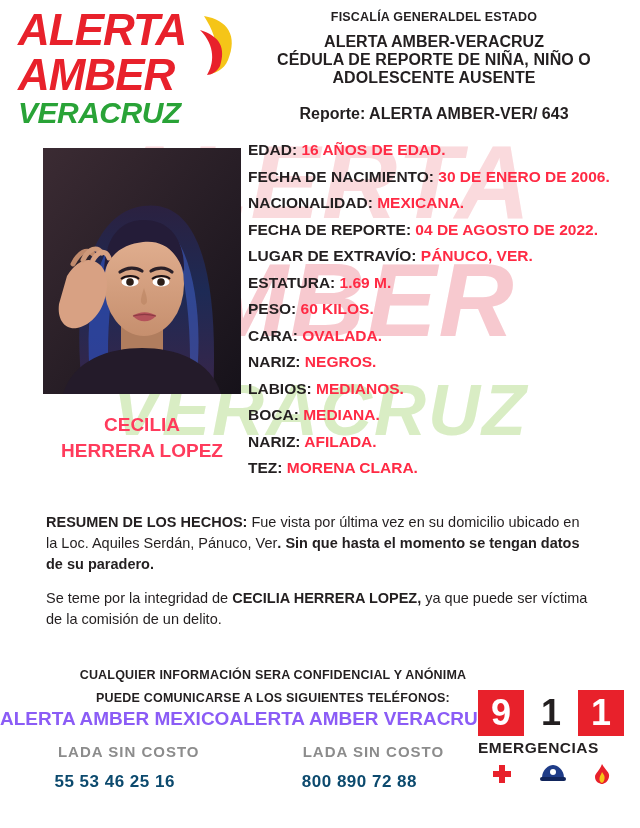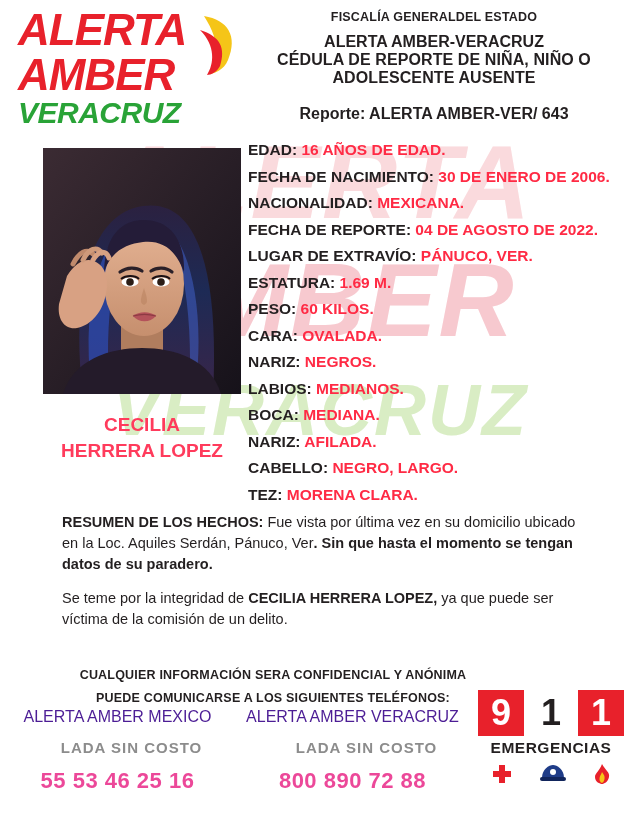--- a/index.html
+++ b/index.html
@@ -132,21 +132,21 @@
   .resumen {
     position: absolute;
     left: 46px; top: 512px;
     width: 548px;
     z-index: 3;
     font-size: 14.5px;
     color: #231f20;
     line-height: 1.45;
   }
   .resumen b { font-weight: bold; }
-  .resumen p { margin: 0 0 13px 16px; }
+  .resumen p { margin: 0 0 13px 0; }
 
   
   .footer {
     position: absolute;
     left: 0; top: 668px;
     width: 546px;
     z-index: 3;
   }
   .foot-1 {
     text-align: center;
@@ -162,31 +162,31 @@
     position: absolute;
     left: 0; top: 40px;
     width: 470px;
     display: flex;
   }
   .phone-col {
     flex: 1;
     text-align: center;
   }
   .phone-title {
-    font-size: 16px; font-weight: normal; color: #4c1d95;
+    font-size: 19px; font-weight: bold; color: #8b5cf6;
     white-space: nowrap;
   }
   .phone-lada {
     font-size: 15px; font-weight: bold; color: #8c8c8c;
     letter-spacing: 1px;
     margin-top: 13px;
     padding-left: 28px;
   }
   .phone-num {
-    font-size: 22px; font-weight: bold; color: #ec4899;
+    font-size: 17px; font-weight: bold; color: #0c4a6e;
     margin-top: 12px;
     letter-spacing: 0.5px;
   }
 
   
   .nine11 {
     position: absolute;
     left: 478px; top: 22px;
     width: 148px;
   }
@@ -197,21 +197,20 @@
     font-size: 36px; font-weight: bold;
     line-height: 1;
   }
   .cell-9 { background: #e8212b; color: #ffffff; }
   .cell-1a { background: #ffffff; color: #231f20; }
   .cell-1b { background: #e8212b; color: #ffffff; }
   .nine11-word {
     margin-top: 3px;
     font-size: 15.5px; font-weight: bold; color: #231f20;
     letter-spacing: 0.5px;
-    text-align: center;
     width: 146px;
   }
   .nine11-icons {
     margin-top: 6px;
     display: flex;
     justify-content: space-around;
     width: 146px;
   }
 </style>
 </head>
@@ -343,24 +342,20 @@
       <span>LABIOS:</span>
       <span class="val">MEDIANOS.</span>
     </div>
     <div class="field">
       <span>BOCA:</span>
       <span class="val">MEDIANA.</span>
     </div>
     <div class="field">
       <span>NARIZ:</span>
       <span class="val">AFILADA.</span>
-    </div>
-    <div class="field">
-      <span>CABELLO:</span>
-      <span class="val">NEGRO, LARGO.</span>
     </div>
     <div class="field">
       <span>TEZ:</span>
       <span class="val">MORENA CLARA.</span>
     </div>
   </div>
 
   <div class="resumen">
     <p><b>RESUMEN DE LOS HECHOS:</b><span> Fue vista por última vez en su domicilio ubicado en la Loc. Aquiles Serdán, Pánuco, Ver</span><b>. Sin que hasta el momento se tengan datos de su paradero.</b></p>
     <p><span>Se teme por la integridad de </span><b>CECILIA HERRERA LOPEZ,</b><span> ya que puede ser víctima de la comisión de un delito.</span></p>

